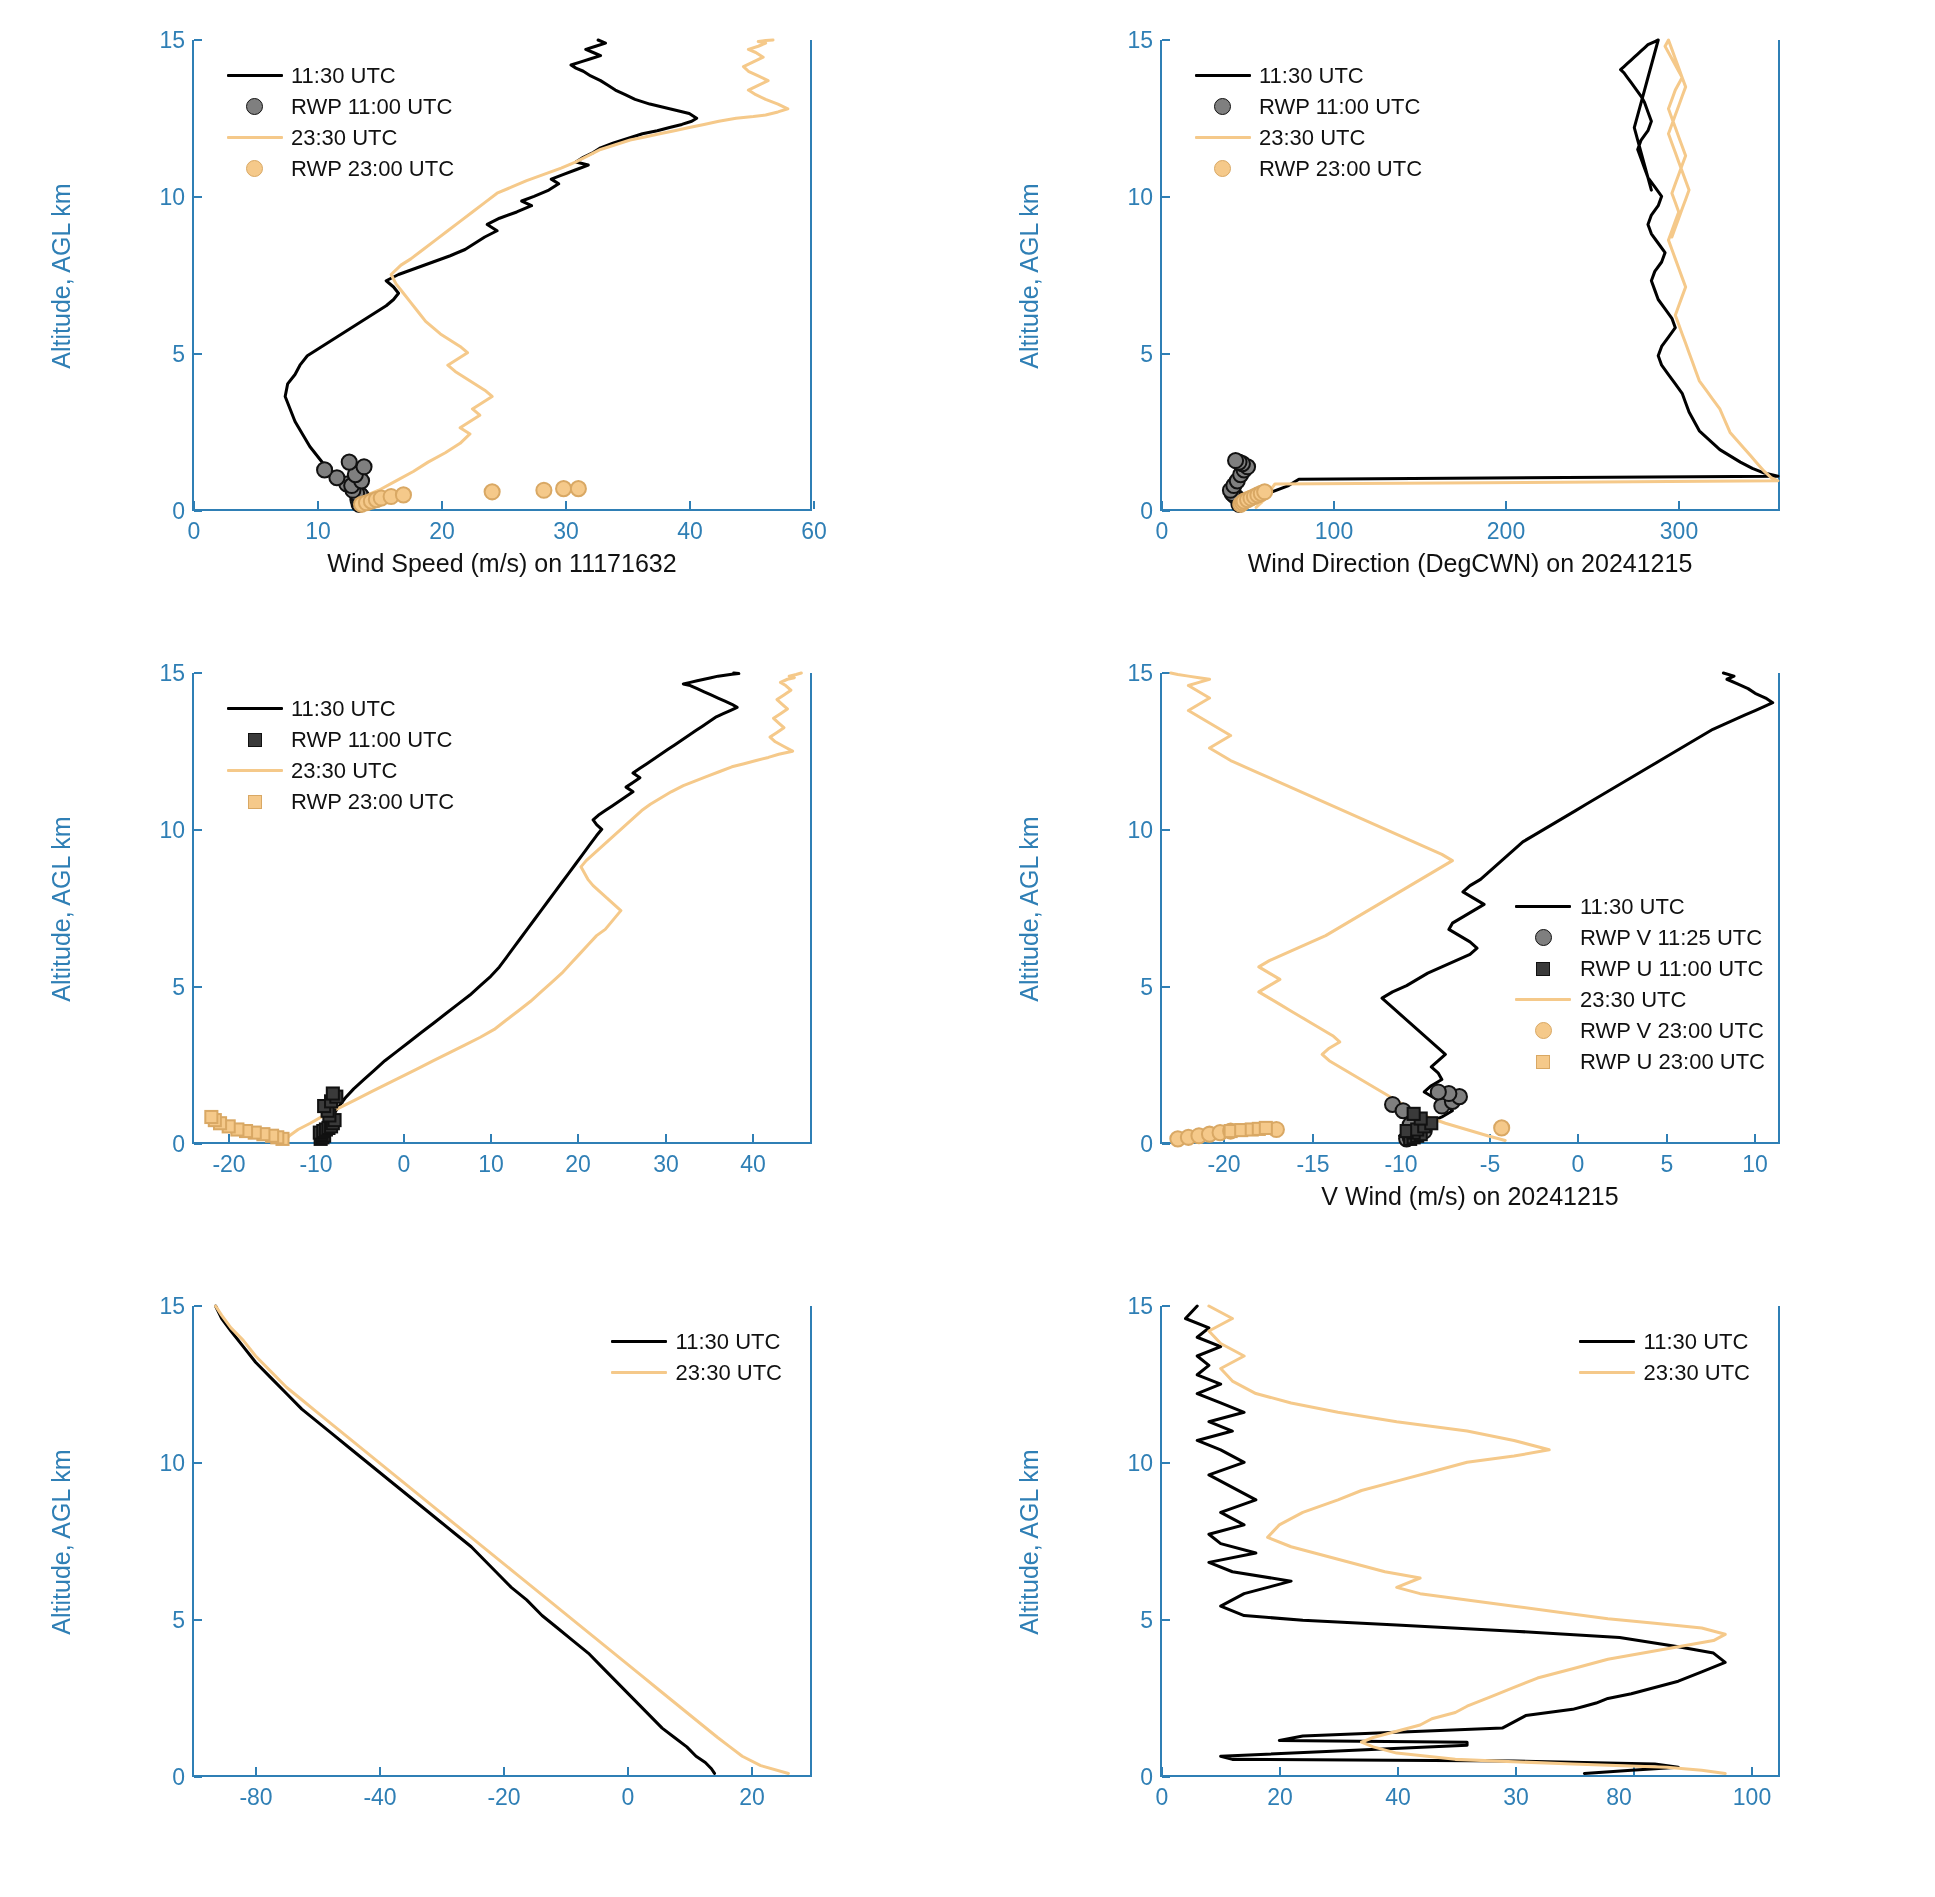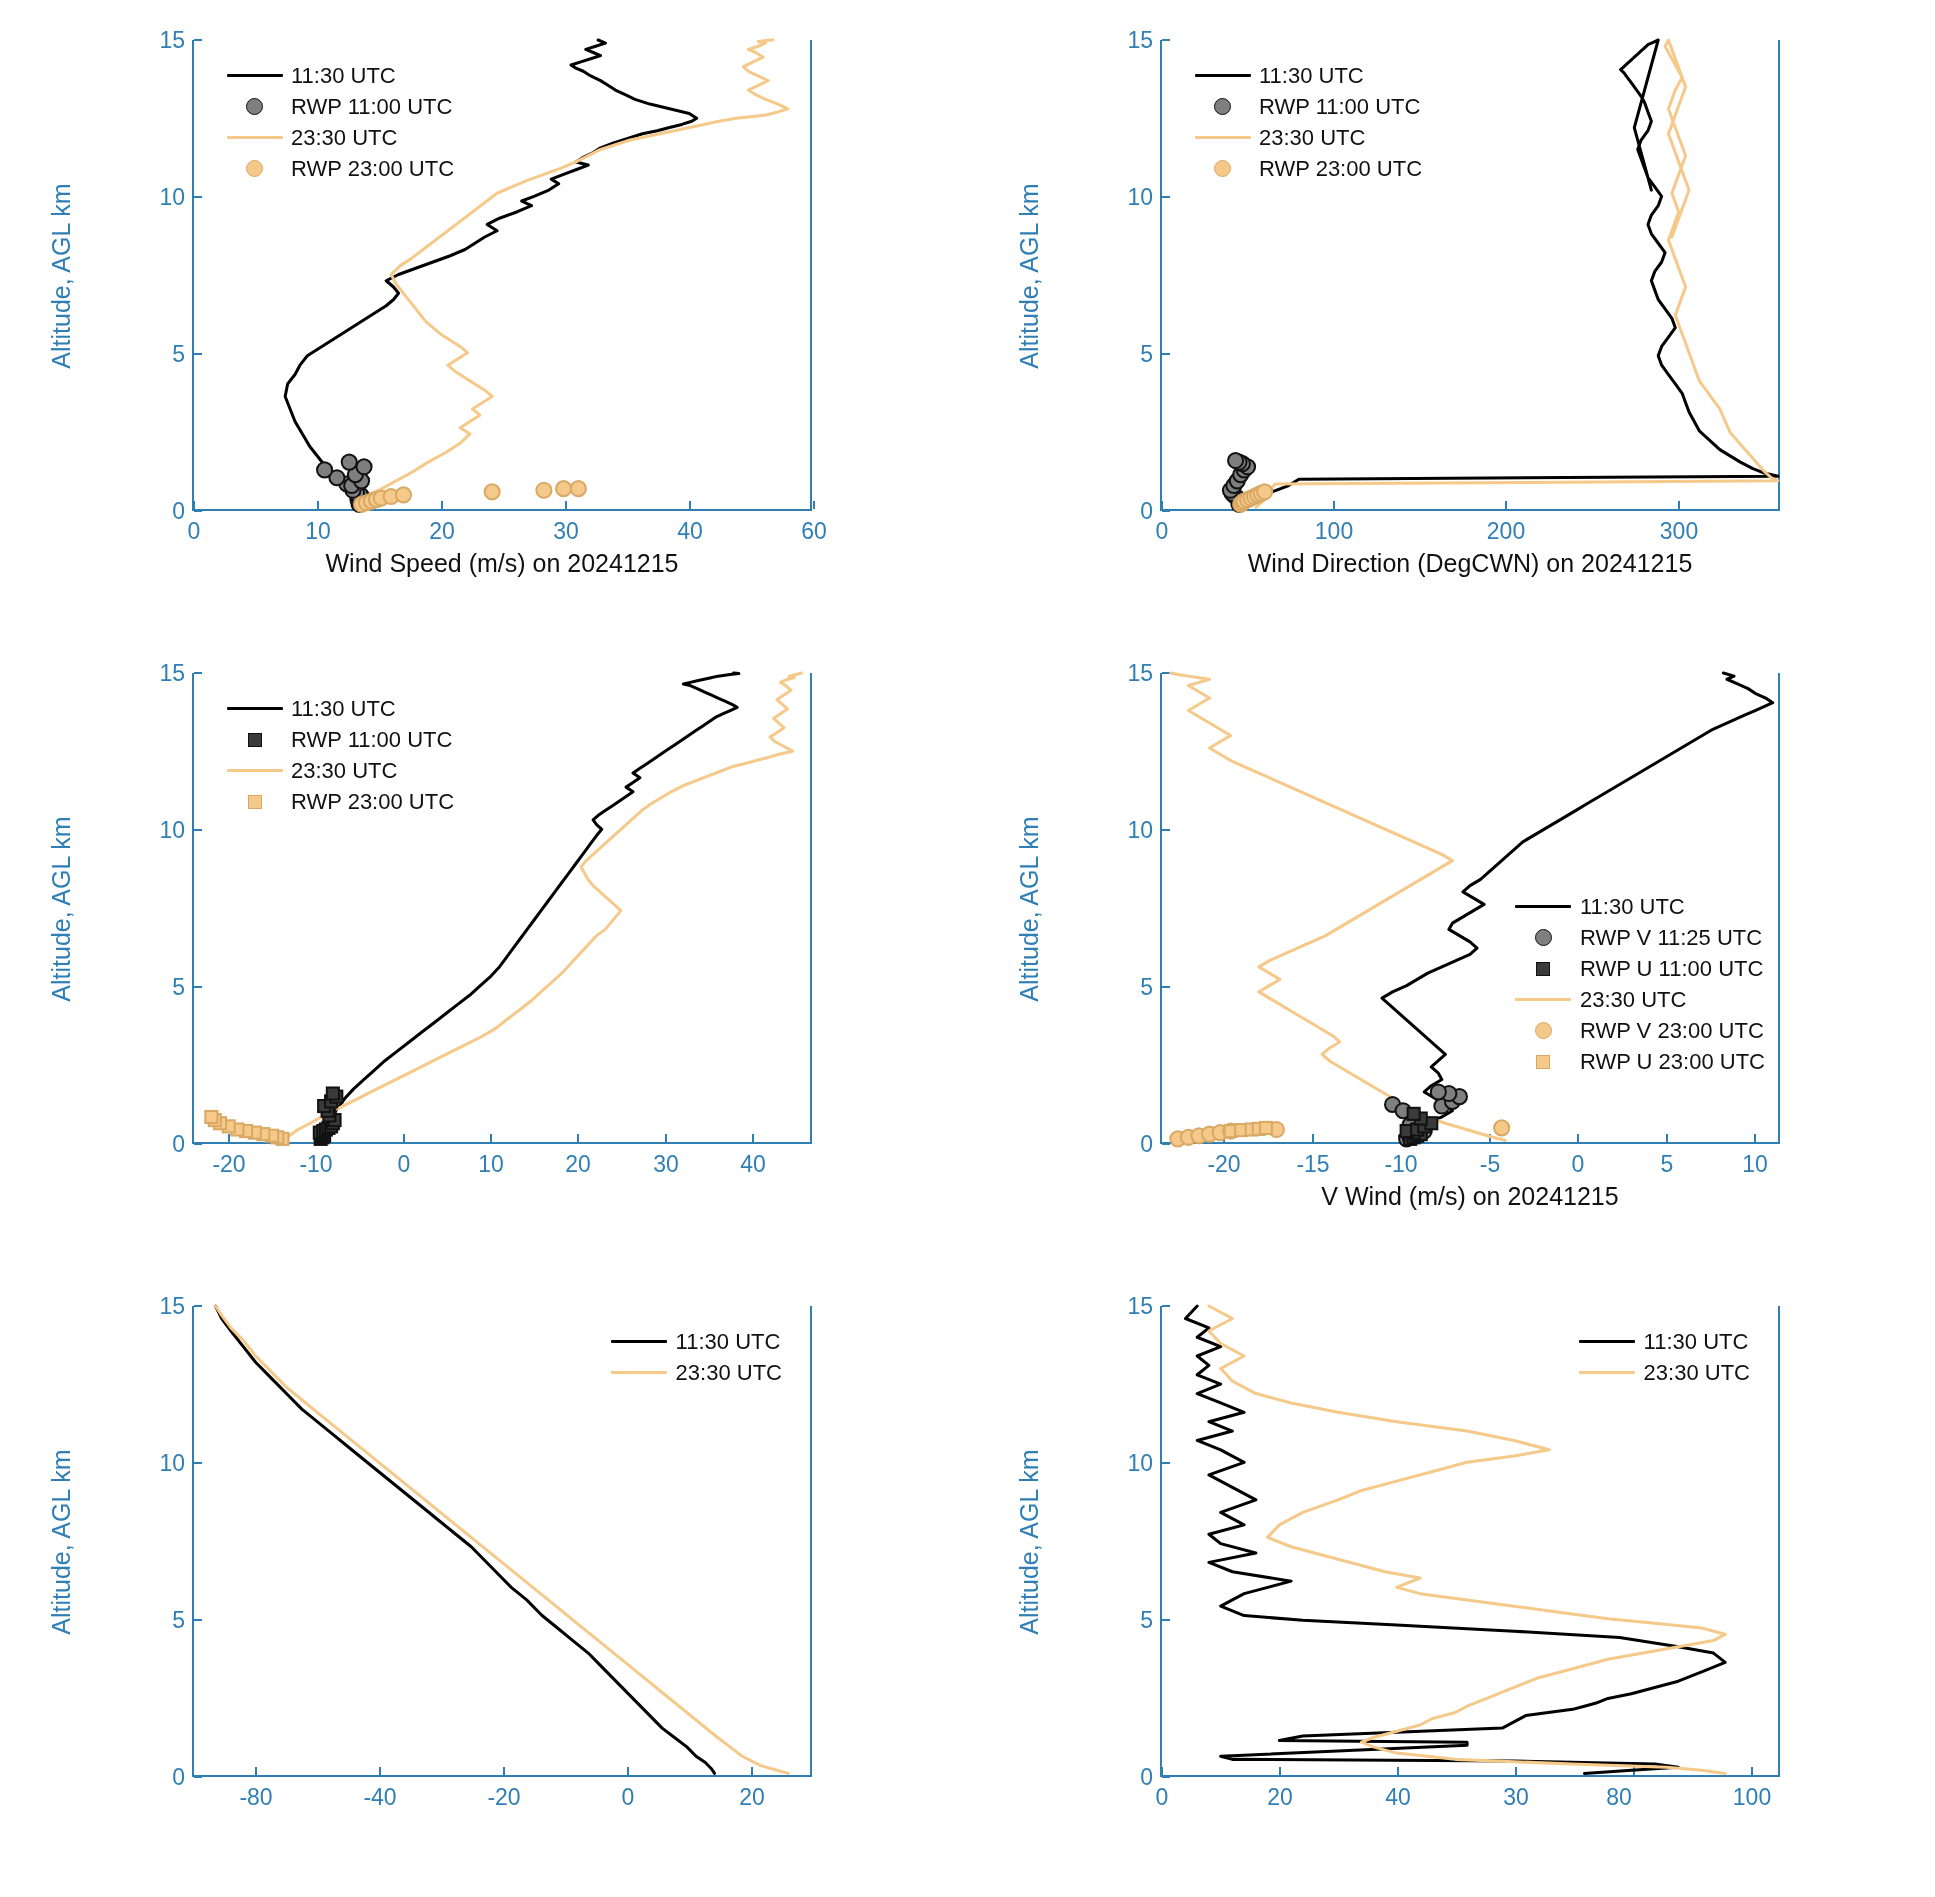--- a/index.html
+++ b/index.html
@@ -136,21 +136,21 @@
     box-sizing: border-box;
   }
   .legend-text { margin-left: 4px; }
 </style>
 </head>
 <body>
 
 <div id="grid">
     <div class="panel">
       <div class="ylabel">Altitude, AGL km</div>
-      <div class="xlabel">Wind Speed (m/s) on 20241215</div>
+      <div class="xlabel">Wind Speed (m/s) on 11171632</div>
       <div class="plotwrap">
         <div class="axes">
           <div class="ytick-label" style="top: 471px;">0</div>
           <div class="ytick-mark" style="top: 470px;"></div>
           <div class="ytick-label" style="top: 314px;">5</div>
           <div class="ytick-mark" style="top: 313px;"></div>
           <div class="ytick-label" style="top: 157px;">10</div>
           <div class="ytick-mark" style="top: 156px;"></div>
           <div class="ytick-label" style="top: 0px;">15</div>
           <div class="ytick-mark" style="top: -1px;"></div>

